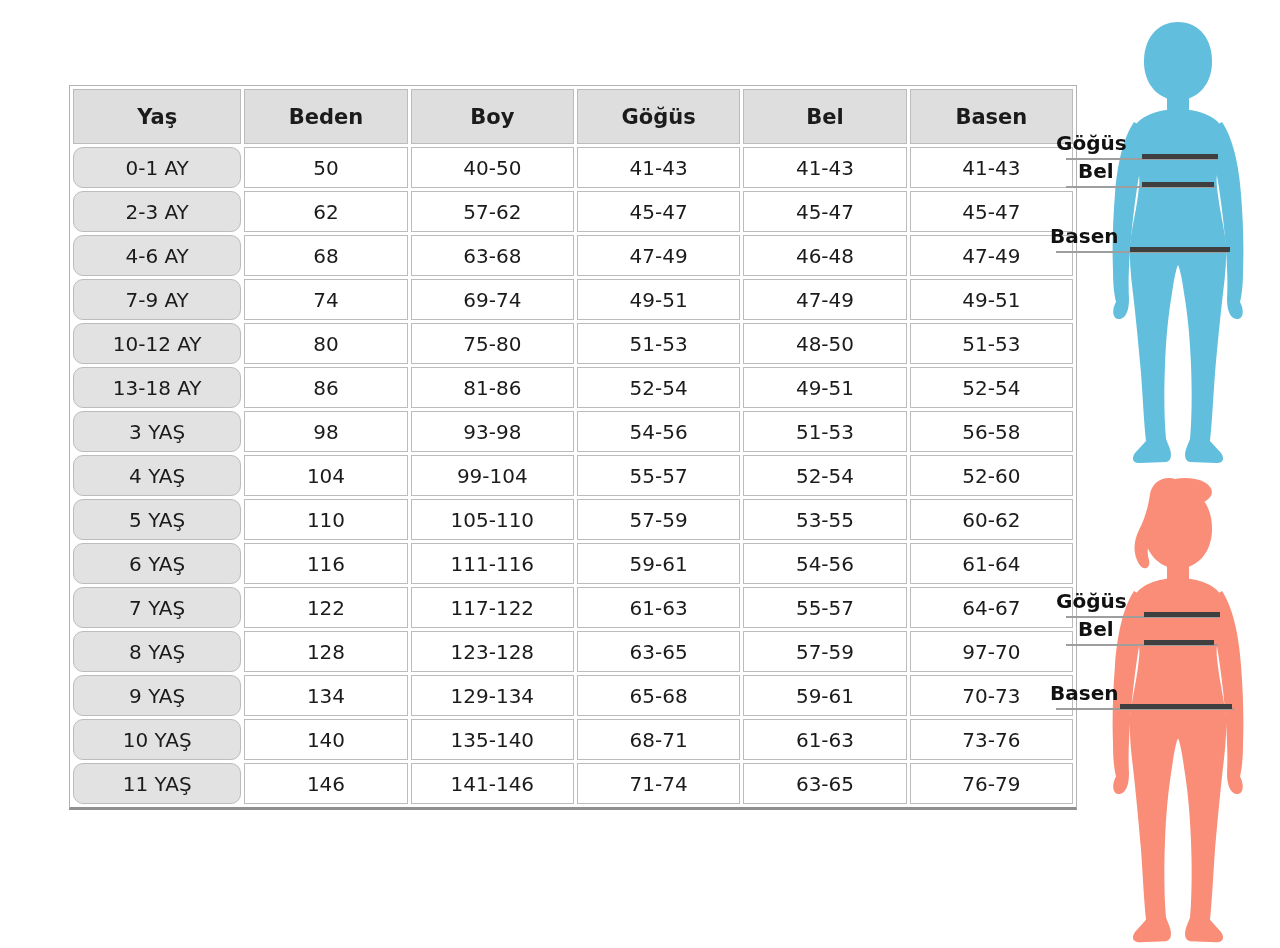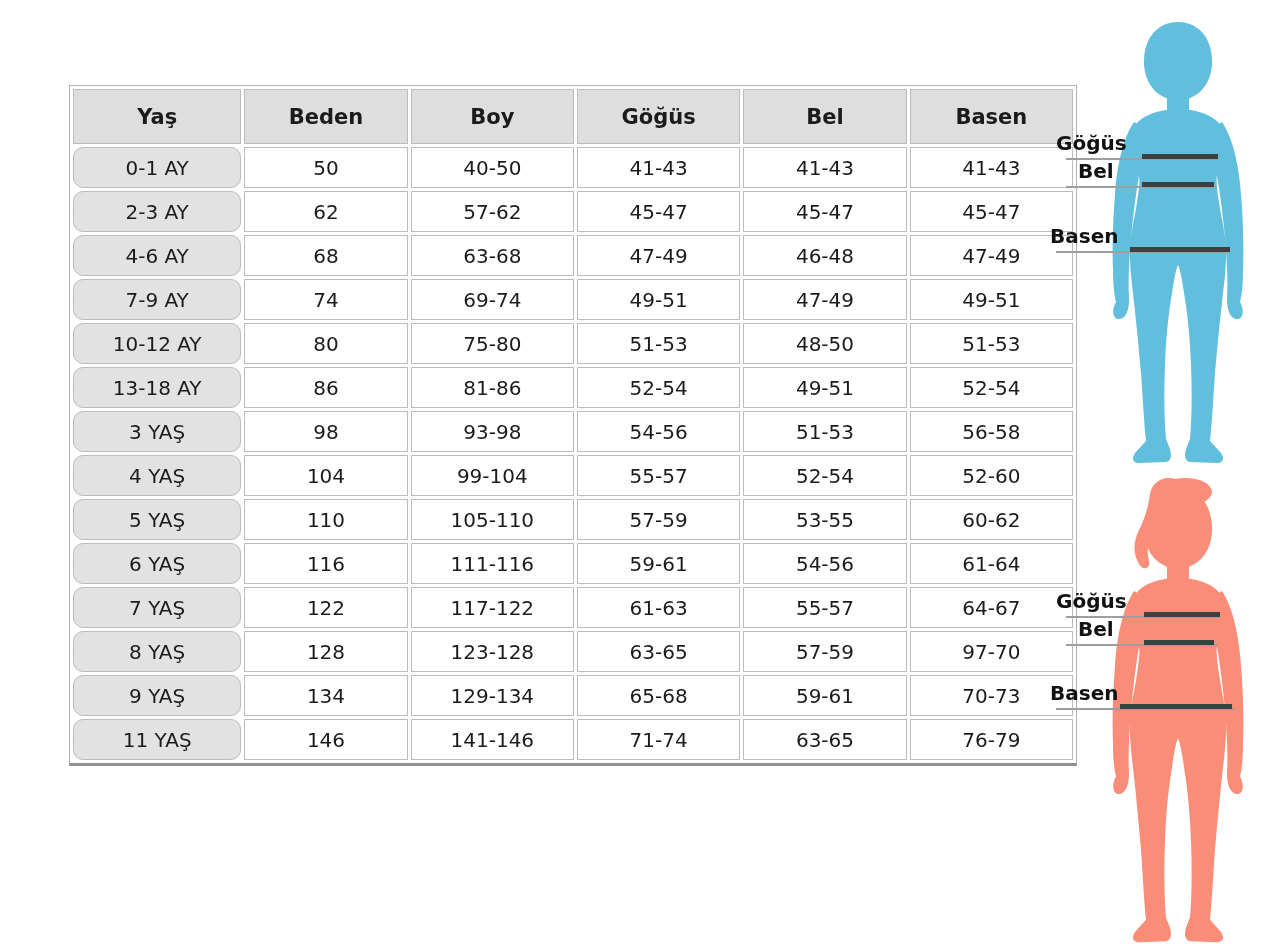--- a/index.html
+++ b/index.html
@@ -196,20 +196,28 @@
           <td>57-59</td>
           <td>97-70</td>
         </tr>
         <tr>
           <th scope="row">9 YAŞ</th>
           <td>134</td>
           <td>129-134</td>
           <td>65-68</td>
           <td>59-61</td>
           <td>70-73</td>
+        </tr>
+        <tr>
+          <th scope="row">10 YAŞ</th>
+          <td>140</td>
+          <td>135-140</td>
+          <td>68-71</td>
+          <td>61-63</td>
+          <td>73-76</td>
         </tr>
         <tr>
           <th scope="row">11 YAŞ</th>
           <td>146</td>
           <td>141-146</td>
           <td>71-74</td>
           <td>63-65</td>
           <td>76-79</td>
         </tr>
       </tbody>

